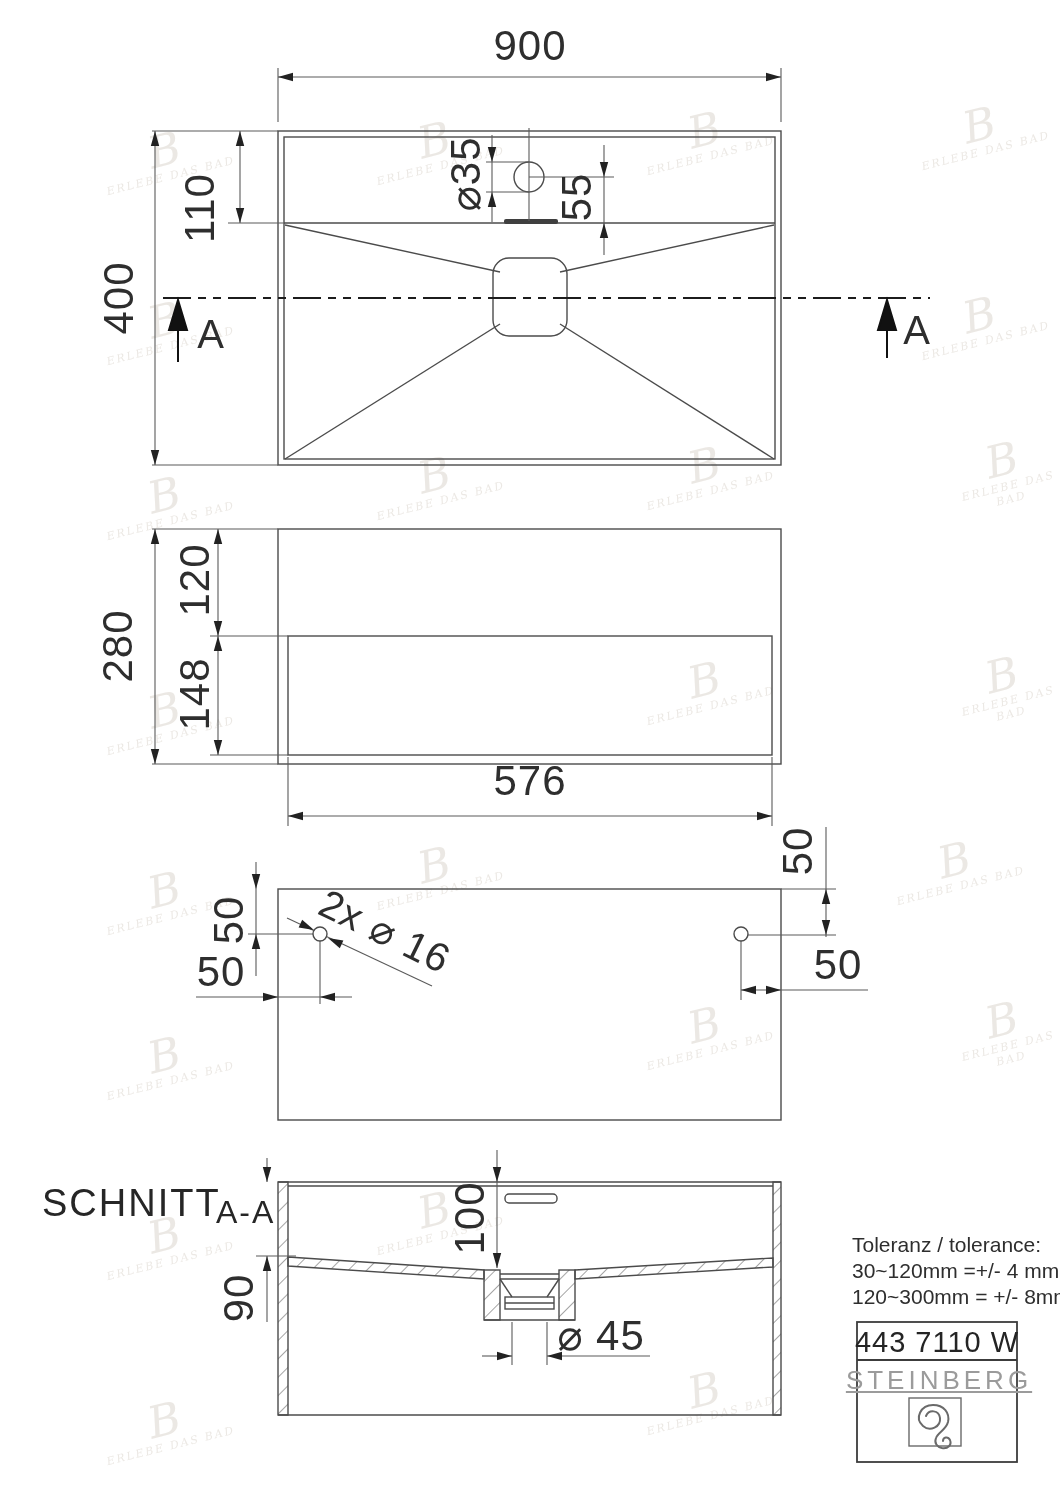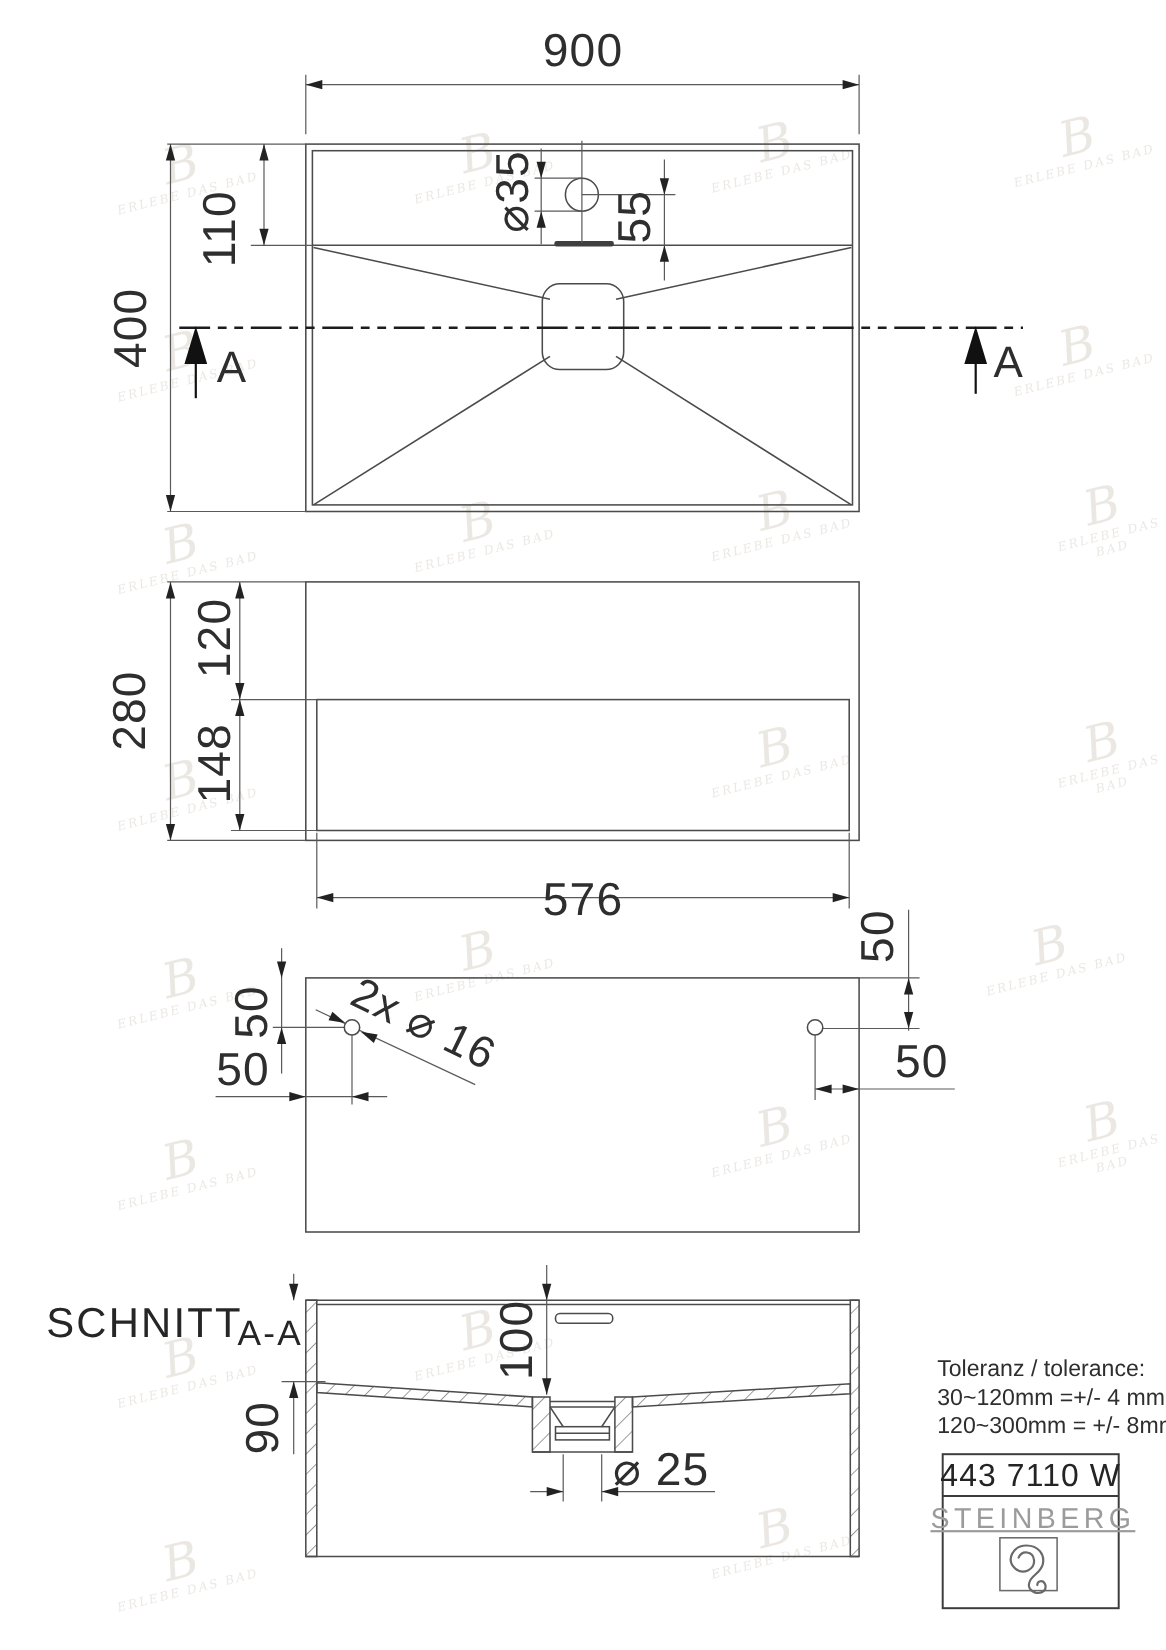--- a/index.html
+++ b/index.html
@@ -292,33 +292,33 @@
   <div class="lbl rot" style="left:200px;top:208px">110</div>
   <div class="lbl rot" style="left:119px;top:298px">400</div>
   <div class="lbl rot" style="left:466px;top:174px">⌀35</div>
   <div class="lbl rot" style="left:577px;top:197px">55</div>
   <div class="lbl" style="left:211px;top:334px;font-size:40px">A</div>
   <div class="lbl" style="left:917px;top:330px;font-size:40px">A</div>
 
   <div class="lbl rot" style="left:118px;top:646px">280</div>
   <div class="lbl rot" style="left:195px;top:580px">120</div>
   <div class="lbl rot" style="left:195px;top:694px">148</div>
-  <div class="lbl" style="left:530px;top:818px">576</div>
+  <div class="lbl" style="left:530px;top:781px">576</div>
 
   <div class="lbl rot" style="left:229px;top:920px">50</div>
   <div class="lbl" style="left:221px;top:972px">50</div>
   <div class="lbl rot26" style="left:385px;top:931px">2x ⌀ 16</div>
   <div class="lbl rot" style="left:798px;top:851px">50</div>
   <div class="lbl" style="left:838px;top:965px">50</div>
 
   <div class="lbl lbl-left schnitt" style="left:42px;top:1184px">SCHNITT</div>
   <div class="lbl lbl-left schnitt-ref" style="left:216px;top:1196px">A-A</div>
   <div class="lbl rot" style="left:470px;top:1218px">100</div>
   <div class="lbl rot" style="left:239px;top:1298px">90</div>
-  <div class="lbl" style="left:601px;top:1336px">⌀ 25</div>
+  <div class="lbl" style="left:601px;top:1336px">⌀ 45</div>
 
   <div class="lbl tol" style="left:852px;top:1232px">
     <div>Toleranz / tolerance:</div>
     <div>30~120mm =+/- 4 mm</div>
     <div>120~300mm = +/- 8mm</div>
   </div>
 
   <div class="lbl artno" style="left:937px;top:1342px">443 7110 W</div>
   <div class="lbl brand" style="left:939px;top:1380px">STEINBERG</div>
 

